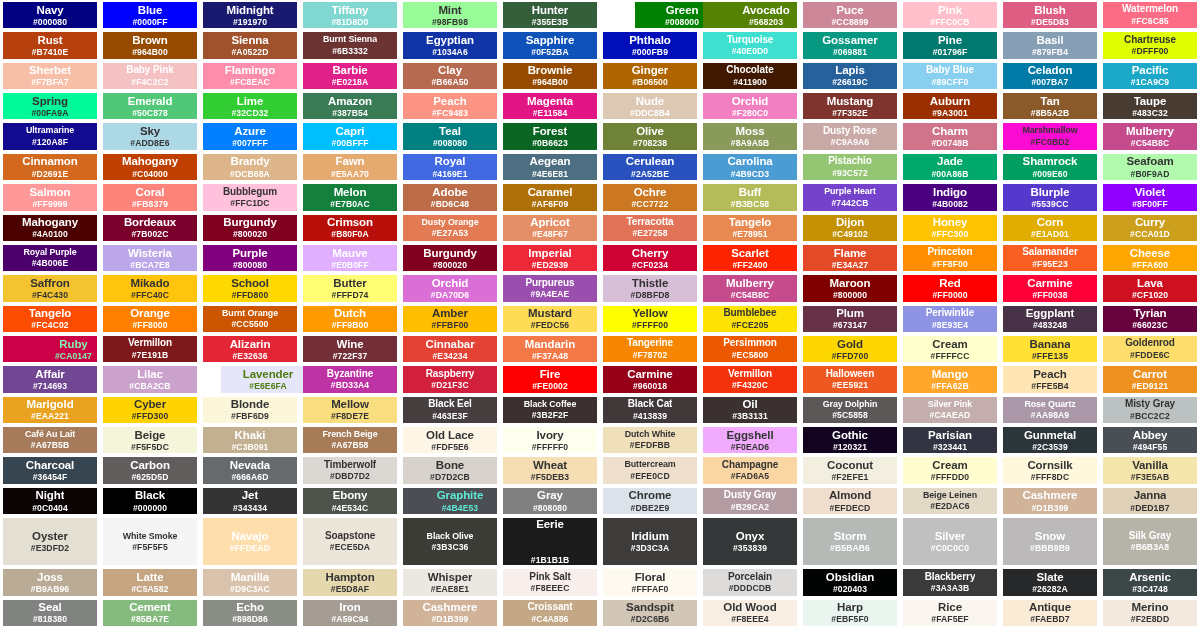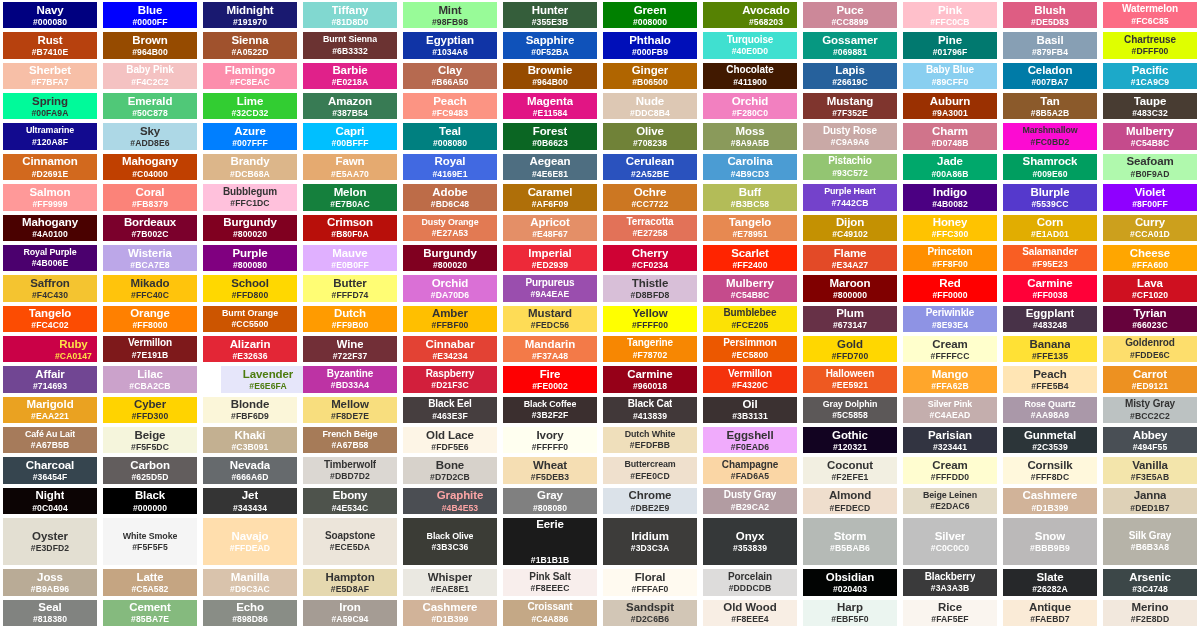--- a/index.html
+++ b/index.html
@@ -92,21 +92,21 @@
         <div class="swatch-hex">#98FB98</div>
       </div>
     </div>
     <div class="swatch-cell">
       <div class="swatch" style="background-color: rgb(53, 94, 59); color: rgb(255, 255, 255);">
         <div class="swatch-name">Hunter</div>
         <div class="swatch-hex">#355E3B</div>
       </div>
     </div>
     <div class="swatch-cell">
-      <div class="swatch" style="background-color: rgb(0, 128, 0); color: rgb(255, 255, 255);">
+      <div class="swatch" style="background-color: rgb(0, 128, 0); color: rgb(255, 255, 255); margin-left: 32px;">
         <div class="swatch-name">Green</div>
         <div class="swatch-hex">#008000</div>
       </div>
     </div>
     <div class="swatch-cell">
       <div class="swatch" style="background-color: rgb(86, 130, 3); color: rgb(255, 255, 255); padding-left: 32px;">
         <div class="swatch-name">Avocado</div>
         <div class="swatch-hex">#568203</div>
       </div>
     </div>
@@ -848,21 +848,21 @@
         <div class="swatch-hex">#483248</div>
       </div>
     </div>
     <div class="swatch-cell">
       <div class="swatch" style="background-color: rgb(102, 2, 60); color: rgb(255, 255, 255);">
         <div class="swatch-name">Tyrian</div>
         <div class="swatch-hex">#66023C</div>
       </div>
     </div>
     <div class="swatch-cell">
-      <div class="swatch" style="background-color: rgb(202, 1, 71); color: #fde047; padding-left: 47px;">
+      <div class="swatch" style="background-color: rgb(202, 1, 71); color: #86efac; padding-left: 47px;">
         <div class="swatch-name">Ruby</div>
         <div class="swatch-hex">#CA0147</div>
       </div>
     </div>
     <div class="swatch-cell">
       <div class="swatch tight" style="background-color: rgb(126, 25, 27); color: rgb(255, 255, 255);">
         <div class="swatch-name">Vermillon</div>
         <div class="swatch-hex">#7E191B</div>
       </div>
     </div>
@@ -1232,21 +1232,21 @@
         <div class="swatch-hex">#343434</div>
       </div>
     </div>
     <div class="swatch-cell">
       <div class="swatch" style="background-color: rgb(78, 83, 76); color: rgb(255, 255, 255);">
         <div class="swatch-name">Ebony</div>
         <div class="swatch-hex">#4E534C</div>
       </div>
     </div>
     <div class="swatch-cell">
-      <div class="swatch" style="background-color: rgb(75, 78, 83); color: #fca5a5; padding-left: 20px;">
+      <div class="swatch" style="background-color: rgb(75, 78, 83); color: #5eead4; padding-left: 20px;">
         <div class="swatch-name">Graphite</div>
         <div class="swatch-hex">#4B4E53</div>
       </div>
     </div>
     <div class="swatch-cell">
       <div class="swatch" style="background-color: rgb(128, 128, 128); color: rgb(255, 255, 255);">
         <div class="swatch-name">Gray</div>
         <div class="swatch-hex">#808080</div>
       </div>
     </div>

